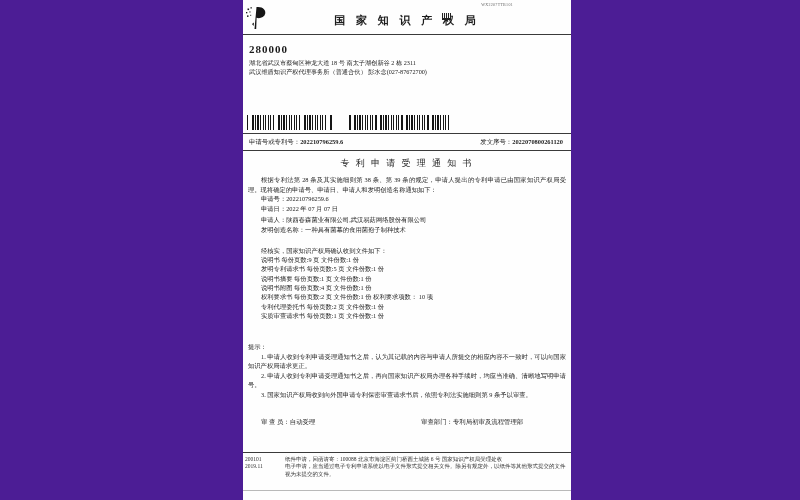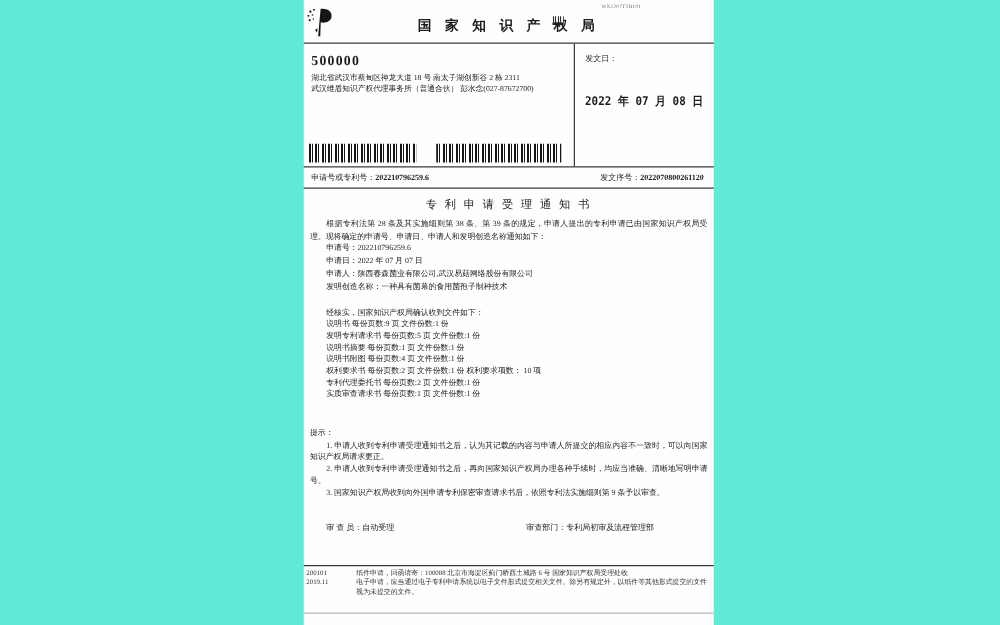--- a/index.html
+++ b/index.html
@@ -1,17 +1,17 @@
 <!DOCTYPE html>
 <html><head>
 <meta charset="utf-8">
 <style>
   html,body{width:800px;height:500px;margin:0;padding:0;overflow:hidden;background:#fefefe;}
   *{box-sizing:border-box;}
-  .page{position:relative;width:800px;height:500px;background:#5eead4;font-family:"Liberation Serif","DejaVu Serif",serif;color:#1c1c1c;}
+  .page{position:relative;width:800px;height:500px;background:#4c1d95;font-family:"Liberation Serif","DejaVu Serif",serif;color:#1c1c1c;}
   .doc{position:absolute;left:243px;top:0;width:328px;height:500px;background:#fefefe;}
 
   
   .doc-header{position:relative;height:35px;border-bottom:1px solid #3a3a3a;}
   .logo{position:absolute;left:2px;top:5px;}
   .agency{position:absolute;left:0;right:0;top:13px;text-align:center;font-size:11px;font-weight:bold;letter-spacing:4px;}
   .doc-code{position:absolute;right:58px;top:2px;font-size:4px;color:#666;letter-spacing:.3px;}
   .mini-barcode{position:absolute;left:199px;top:13px;width:9px;height:7px;
     background:repeating-linear-gradient(90deg,#222 0 1px,#f5f5f5 1px 2px);border-bottom:2px solid #222;}
 
@@ -69,33 +69,29 @@
           <rect x="5.2" y="9.8" width="1" height="1" fill="#161616"></rect>
         </svg>
       </span>
       <div class="agency">国 家 知 识 产 权 局</div>
       <div class="doc-code">WX2207TTB101</div>
       <div class="mini-barcode"></div>
     </div>
 
     <div class="info">
       <div class="info-left">
-        <div class="postal">500000</div>
+        <div class="postal">280000</div>
         <div class="addr">
           <div>湖北省武汉市蔡甸区神龙大道 18 号  南太子湖创新谷 2 栋 2311</div>
           <div>武汉维盾知识产权代理事务所（普通合伙）  彭水念(027-87672700)</div>
         </div>
         <div class="barcodes">
           <div class="barcode bc1"></div>
           <div class="barcode bc2"></div>
         </div>
-      </div>
-      <div class="info-right">
-        <div class="issue-label">发文日：</div>
-        <div class="issue-date">2022 年 07 月 08 日</div>
       </div>
     </div>
 
     <div class="meta">
       <span>
         <span>申请号或专利号：</span><b>202210796259.6</b>
       </span>
       <span>
         <span>发文序号：</span><b>2022070800261120</b>
       </span>

